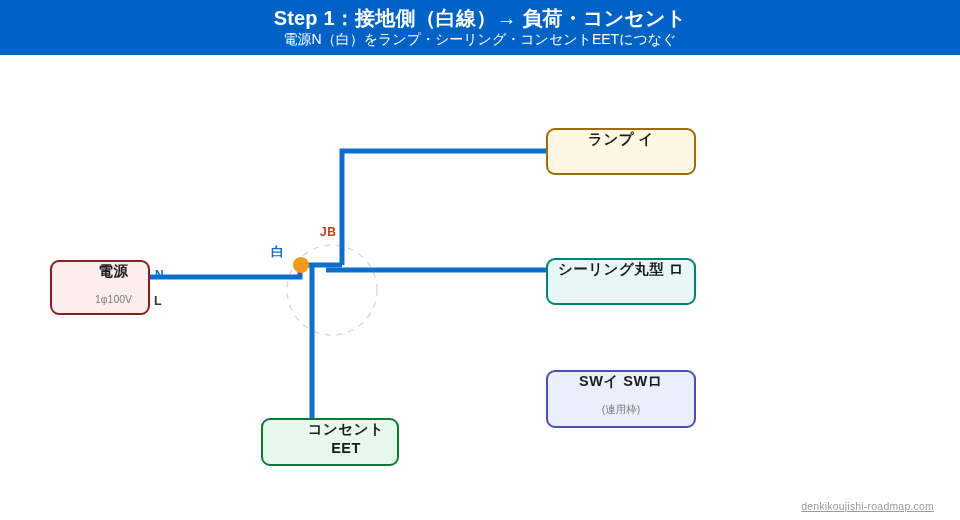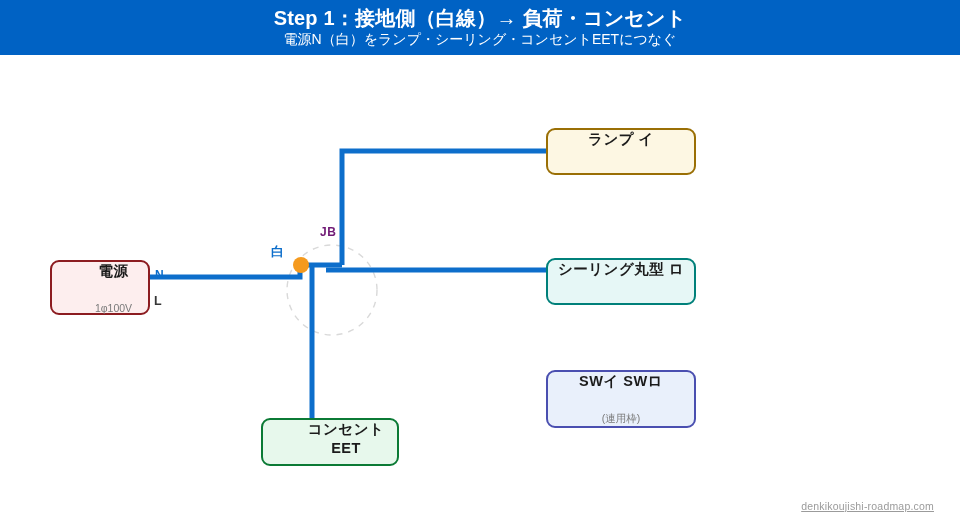--- a/index.html
+++ b/index.html
@@ -82,21 +82,21 @@
     font-weight: bold;
     color: #1b1b1b;
     line-height: 19px;
     letter-spacing: 0.5px;
   }
   .node-sub {
     font-size: 10.5px;
     font-weight: normal;
     color: #7a7a7a;
     line-height: 15px;
-    margin-top: 20px;
+    margin-top: 11px;
   }
 
   #node-source {
     left: 50px;
     top: 205px;
     width: 100px;
     height: 55px;
     background: #fdeeee;
     border-color: #8c1c20;
     padding-left: 27px;
@@ -160,21 +160,21 @@
     top: 188px;
     font-size: 13px;
     font-weight: bold;
     color: #0d6ecb;
   }
   #label-jb {
     left: 320px;
     top: 170px;
     font-size: 12px;
     font-weight: bold;
-    color: #701a75;
+    color: #c2410c;
     letter-spacing: 0.5px;
   }
 
   
   .watermark {
     position: absolute;
     right: 26px;
     bottom: 8px;
     font-size: 10.5px;
     color: #9b9b9b;

